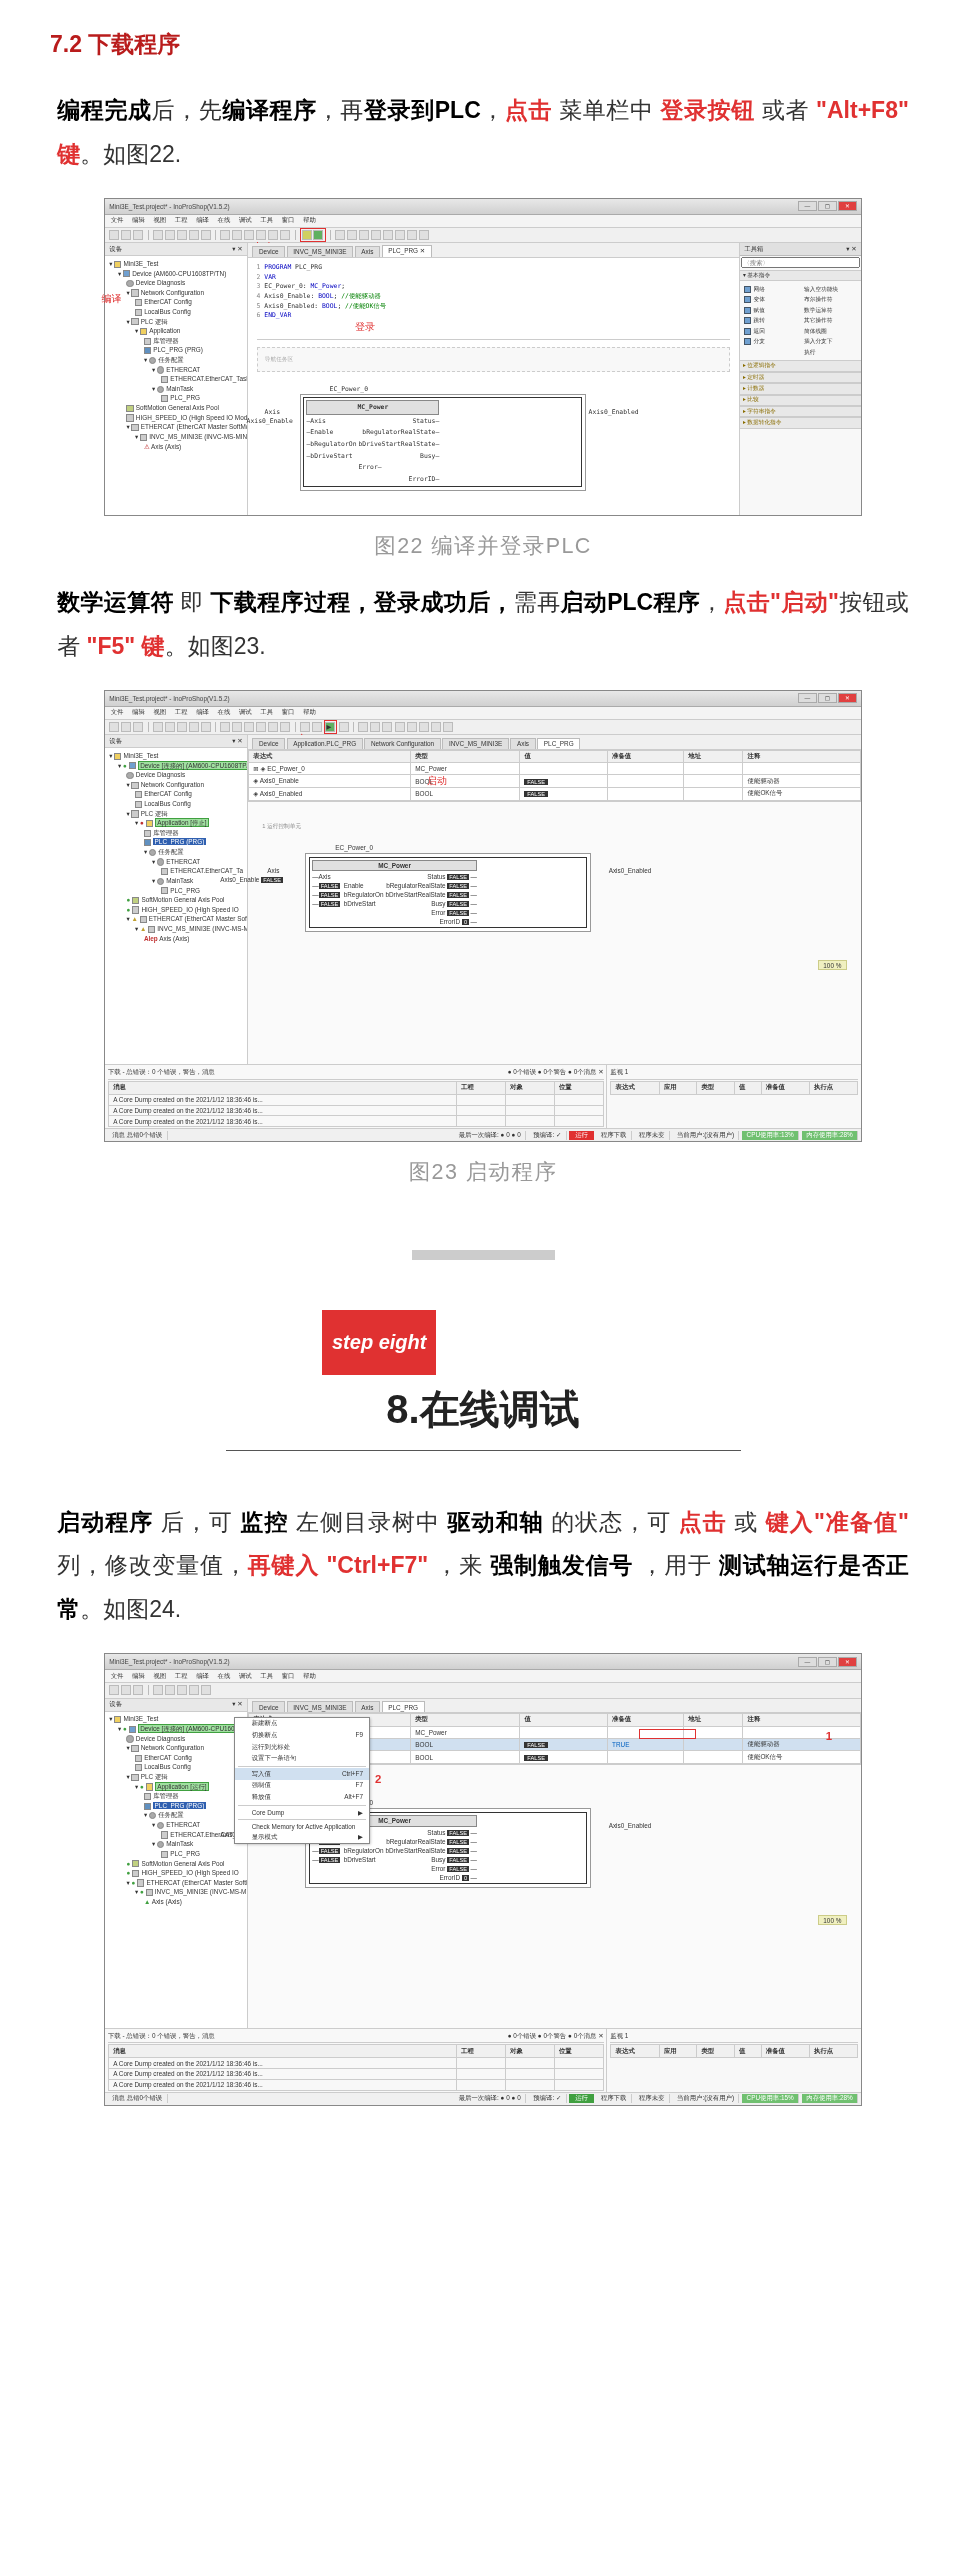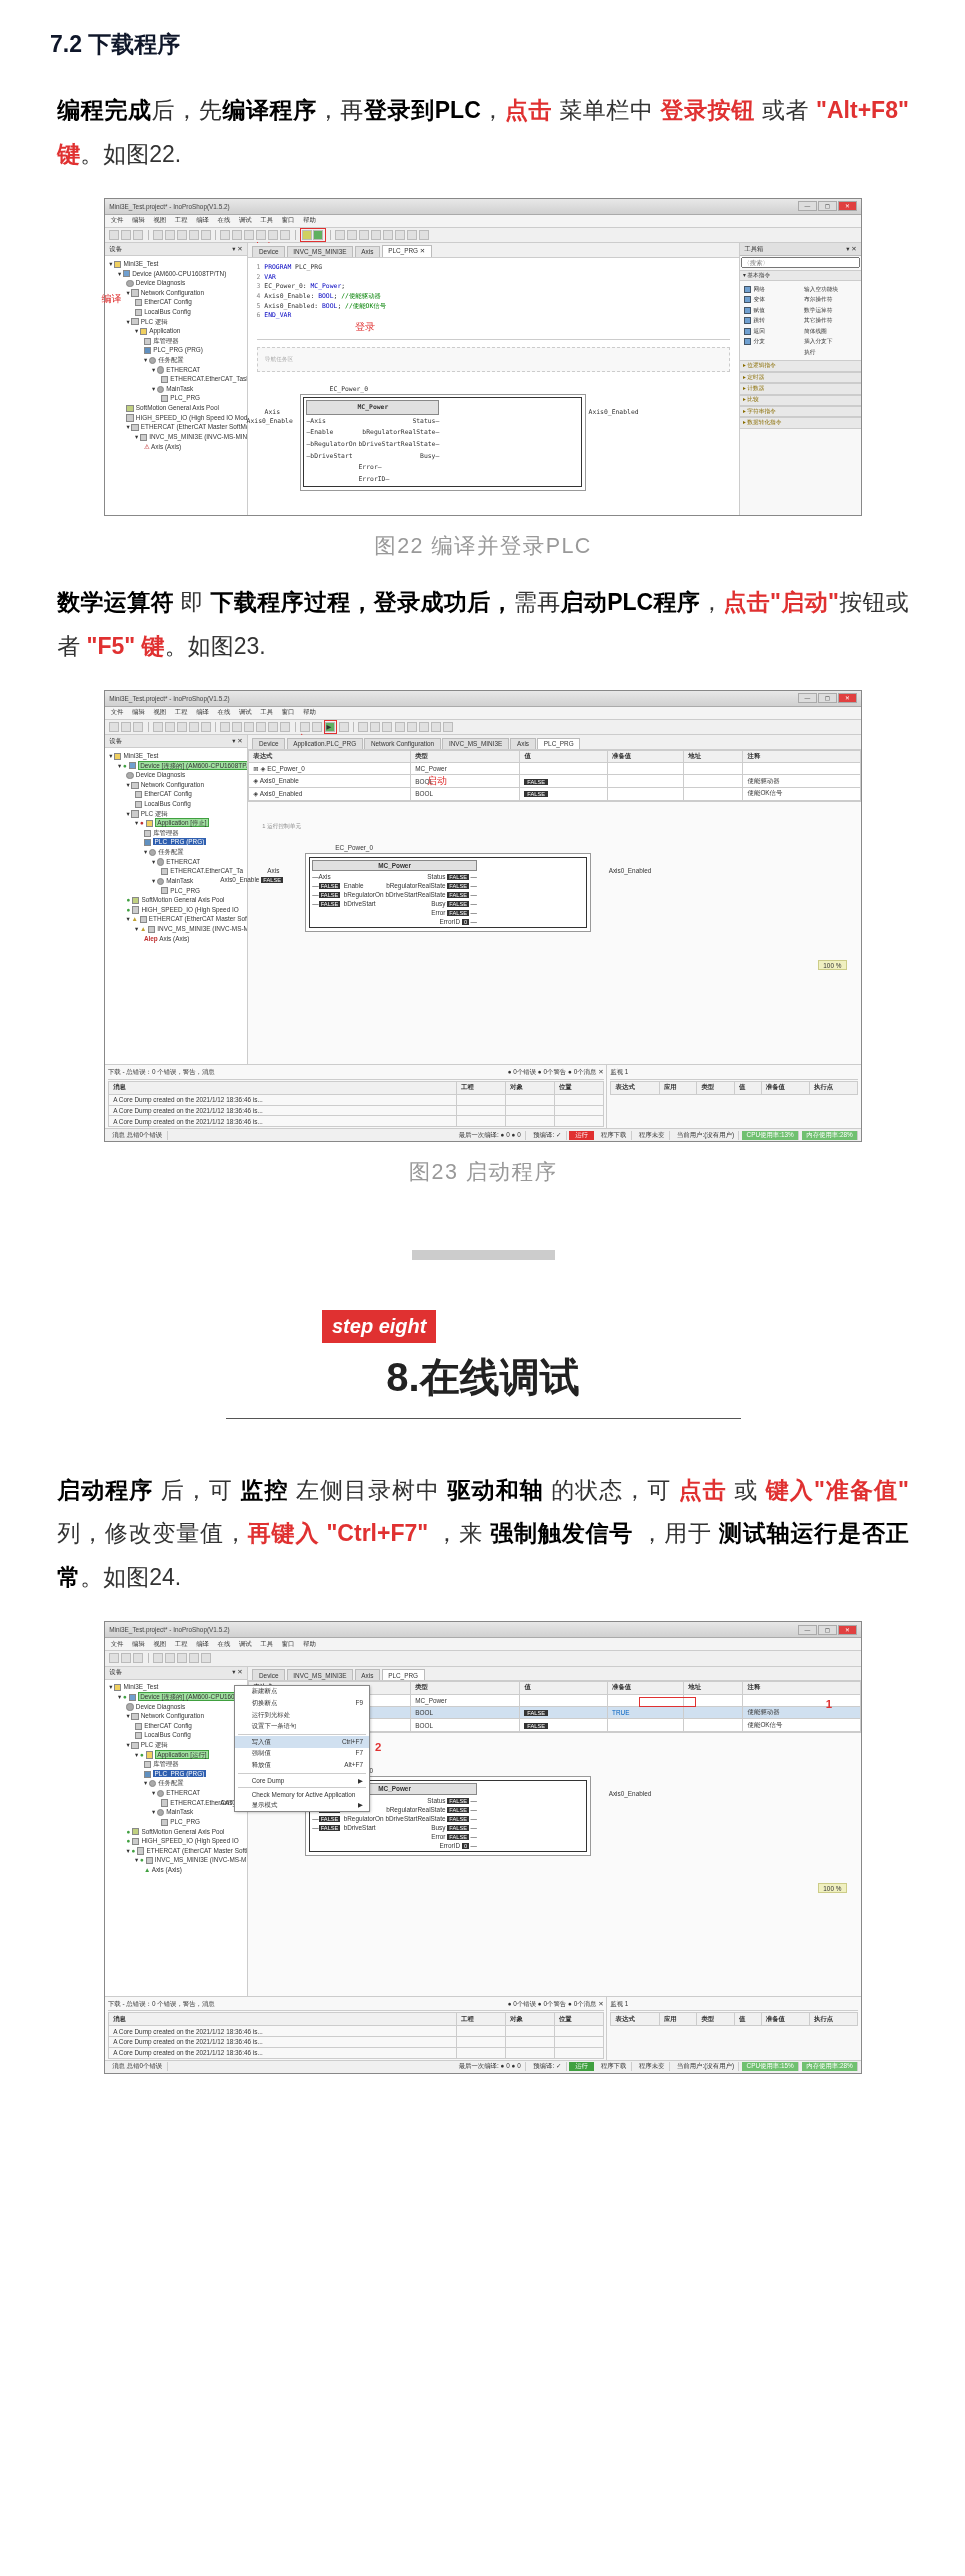--- a/index.html
+++ b/index.html
@@ -5,21 +5,21 @@
   * { box-sizing: border-box; margin: 0; padding: 0; }
   body {
     width: 966px;
     background: #fff;
     font-family: "Microsoft YaHei", Arial, sans-serif;
     padding: 29px 50px;
   }
   .section-heading {
     font-size: 23px;
     font-weight: bold;
-    color: #0f172a;
+    color: #b91c1c;
     margin-bottom: 29px;
   }
   .para {
     font-size: 23px;
     line-height: 1.9;
     color: #333;
     margin: 0 7.2px 21.5px 7.2px;
     text-align: justify;
   }
   .bold { font-weight: bold; color: #000; }
@@ -281,21 +281,21 @@
     height: 10px;
     background: #ccc;
     margin: 64px auto 50px auto;
   }
   .step-badge {
     display: inline-block;
     background: #e03131;
     color: #fff;
     font-size: 20px;
     font-weight: bold;
-    padding: 5px 10px;
+    padding: 21px 10px;
     font-style: italic;
     margin-left: 272px;
   }
   .step-title {
     font-size: 40px;
     font-weight: bold;
     color: #222;
     text-align: center;
     margin-top: 7.2px;
     padding-bottom: 13px;
@@ -478,21 +478,21 @@
               <tr>
                     <td>—<span>bDriveStart</span></td>
                     <td style="text-align:right"><span>Busy</span>—</td>
                   </tr>
               <tr>
                     <td></td>
                     <td style=""><span>Error</span>—</td>
                   </tr>
               <tr>
                     <td></td>
-                    <td style="text-align:left"><span>ErrorID</span>—</td>
+                    <td style="text-align:right"><span>ErrorID</span>—</td>
                   </tr>
             </tbody>
               </table>
           </div>
         </div>
       </div>
       <div class="ss-right">
         <div class="toolbox-title"><span>工具箱</span> <span style="float:right">▾ ✕</span></div>
         <div style="padding:1.4px"><input style="width: 100%; font-size: 6.4px;" placeholder="〈搜索〉"></div>
         <div class="tbx-grp-title">▾ 基本指令</div>

